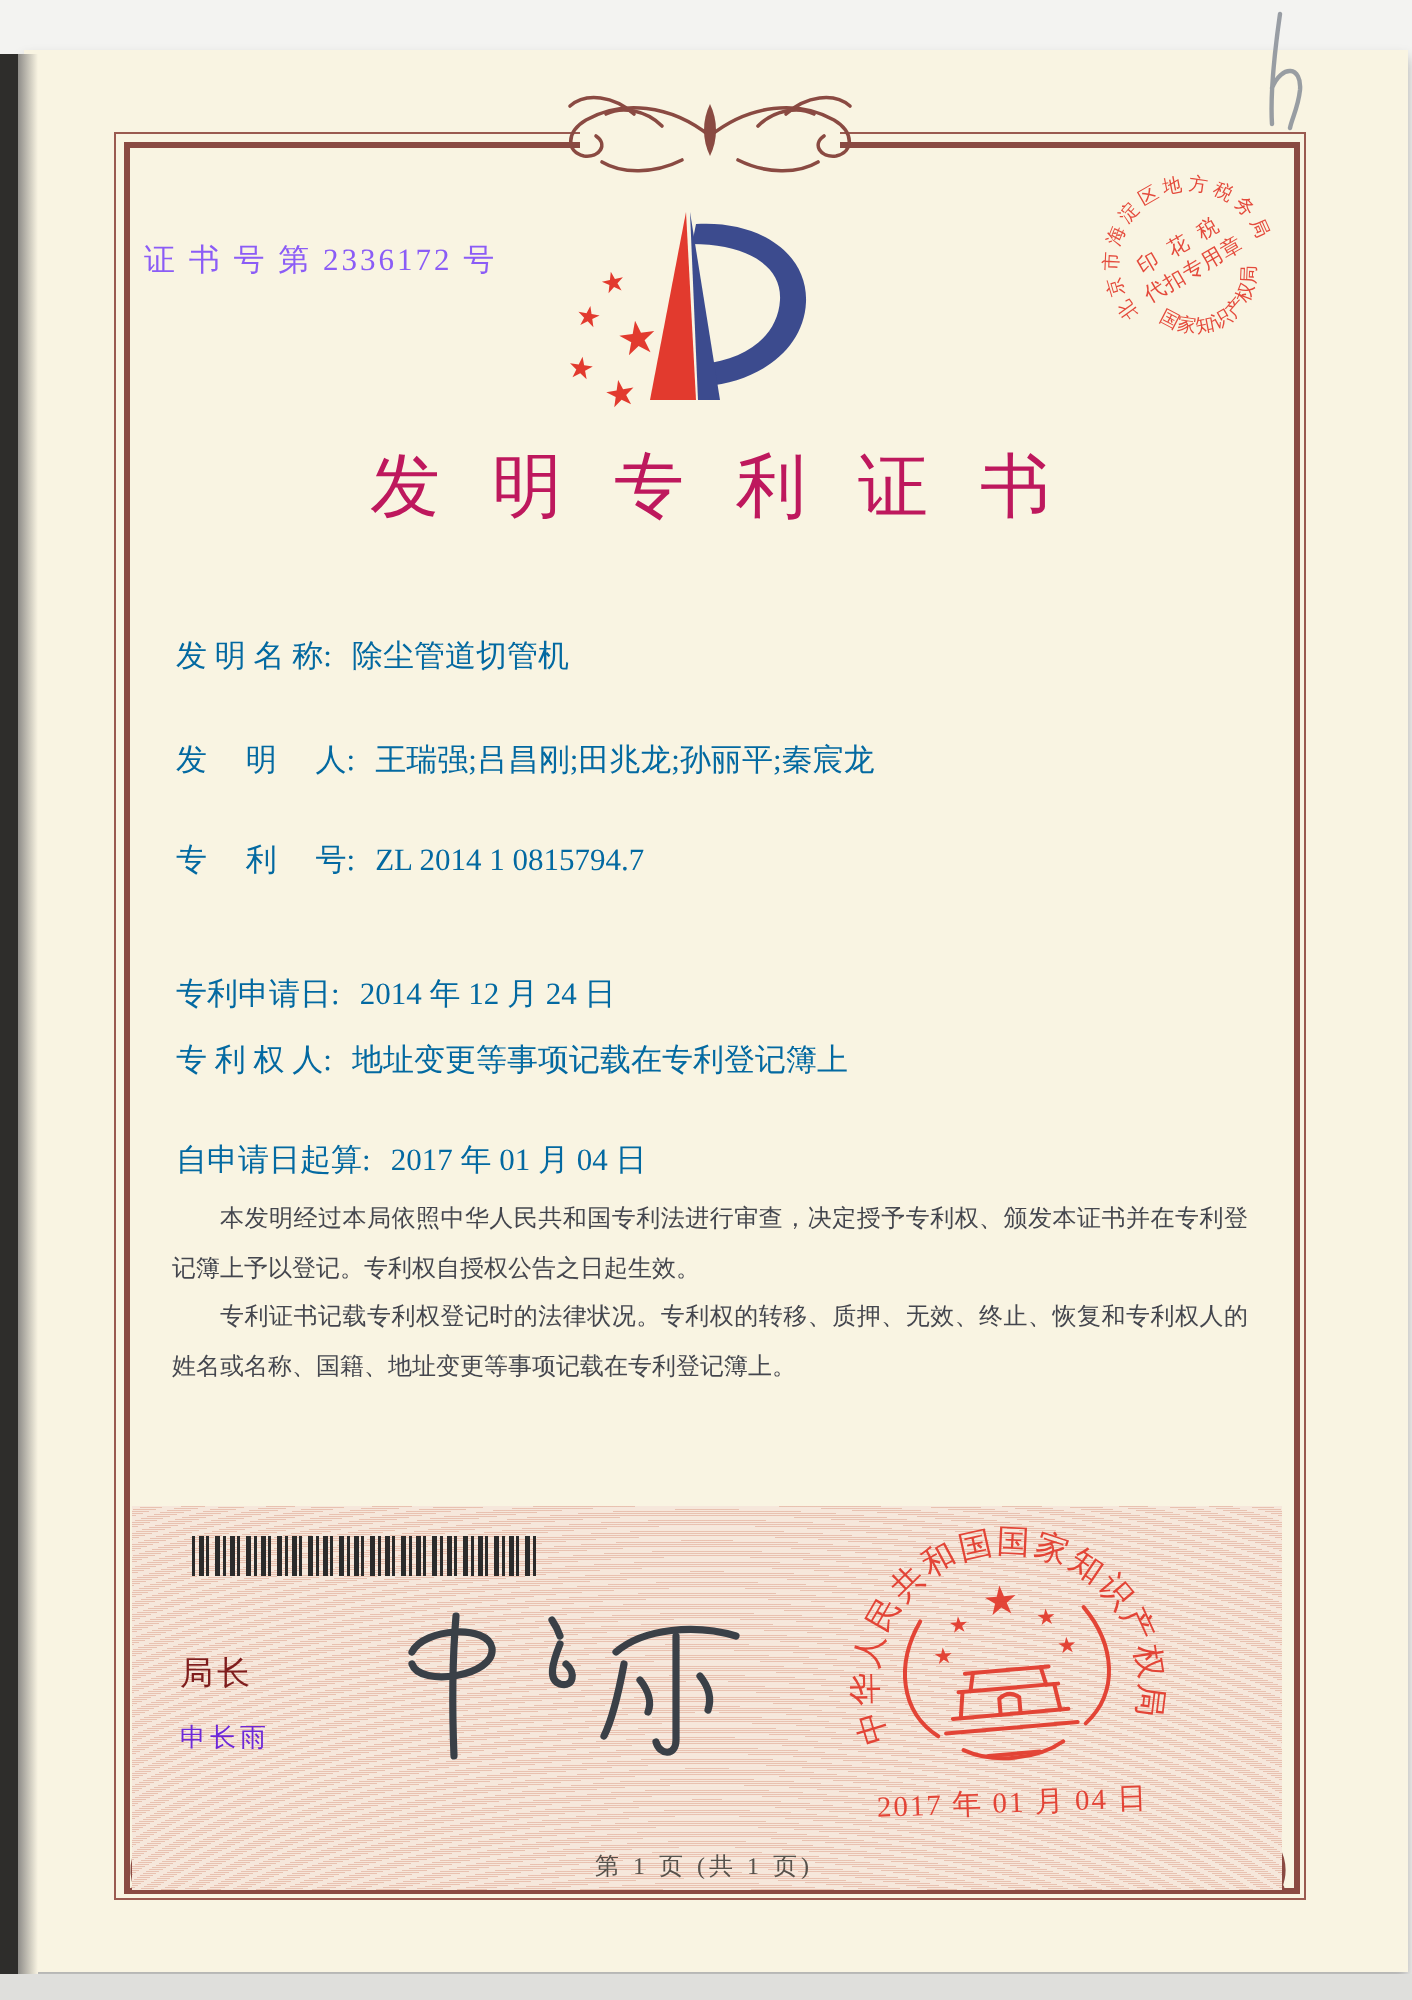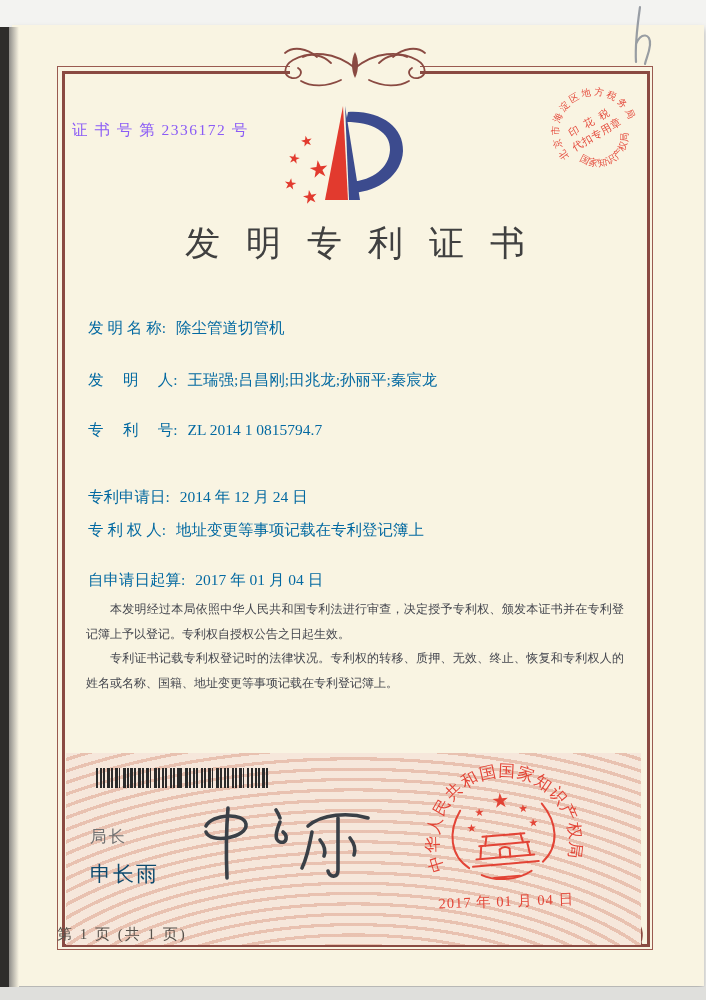--- a/index.html
+++ b/index.html
@@ -17,34 +17,34 @@
   .frame-outer{left:57px;top:66px;width:594px;height:882px;border:1px solid #9a5a50;}
   .frame-inner{left:62px;top:71px;width:582px;height:870px;border:3px solid #8a4a42;}
   
   .band{left:66px;top:753px;width:575px;height:192px;background:
         repeating-radial-gradient(ellipse 160% 95% at 50% 230%,
           rgba(219,156,134,.50) 0 1.4px, rgba(219,156,134,0) 1.4px 4.6px),
         #f6e7db;}
   
   .cert-no{left:72px;top:120px;font-size:15.5px;letter-spacing:1.5px;color:#8b5cf6;}
   .title{left:57px;top:220px;width:596px;text-align:center;font-size:35px;
-         letter-spacing:26px;text-indent:26px;color:#404040;font-weight:500;}
+         letter-spacing:26px;text-indent:26px;color:#be185d;font-weight:500;}
   .fields{left:88px;top:318px;width:540px;}
   .frow{position:absolute;left:0;font-size:15.5px;color:#0369a1;white-space:nowrap;}
   .frow .lab{margin-right:10px;}
   .paras{left:86px;top:597px;width:538px;font-size:12px;line-height:24.6px;
          color:#44464e;text-align:justify;}
   .paras p{margin:0;text-indent:2em;}
   .barcode{left:96px;top:768px;width:172px;height:20px;background:
      repeating-linear-gradient(90deg,#2b2b2b 0 1.5px,transparent 1.5px 3.5px,
        #2b2b2b 3.5px 6px,transparent 6px 7px,#2b2b2b 7px 8.5px,transparent 8.5px 11.5px,
        #2b2b2b 11.5px 14px,transparent 14px 15.5px);}
-  .sig-title{left:90px;top:826px;font-size:16.5px;color:#737373;letter-spacing:2px;}
-  .sig-name{left:90px;top:860px;font-size:21px;color:#0c4a6e;letter-spacing:2px;}
-  .footer{left:57px;top:925px;width:590px;font-size:15px;
+  .sig-title{left:90px;top:826px;font-size:16.5px;color:#7f1d1d;letter-spacing:2px;}
+  .sig-name{left:90px;top:860px;font-size:13px;color:#6d28d9;letter-spacing:2px;}
+  .footer{left:57px;top:925px;width:590px;text-align:center;font-size:12px;
           color:#56514b;letter-spacing:2px;}
   
   .logo{left:282px;top:100px;}
   .crest{left:245px;top:40px;}
   .corner-bl{left:56px;top:840px;}
   .corner-br{left:556px;top:840px;transform:scaleX(-1);}
   .signature{left:192px;top:798px;}
   .seal{left:405px;top:743px;transform:rotate(-5deg);}
   .stamp{left:545px;top:80px;transform:rotate(-30deg);}
   .pen-h{left:628px;top:2px;}

